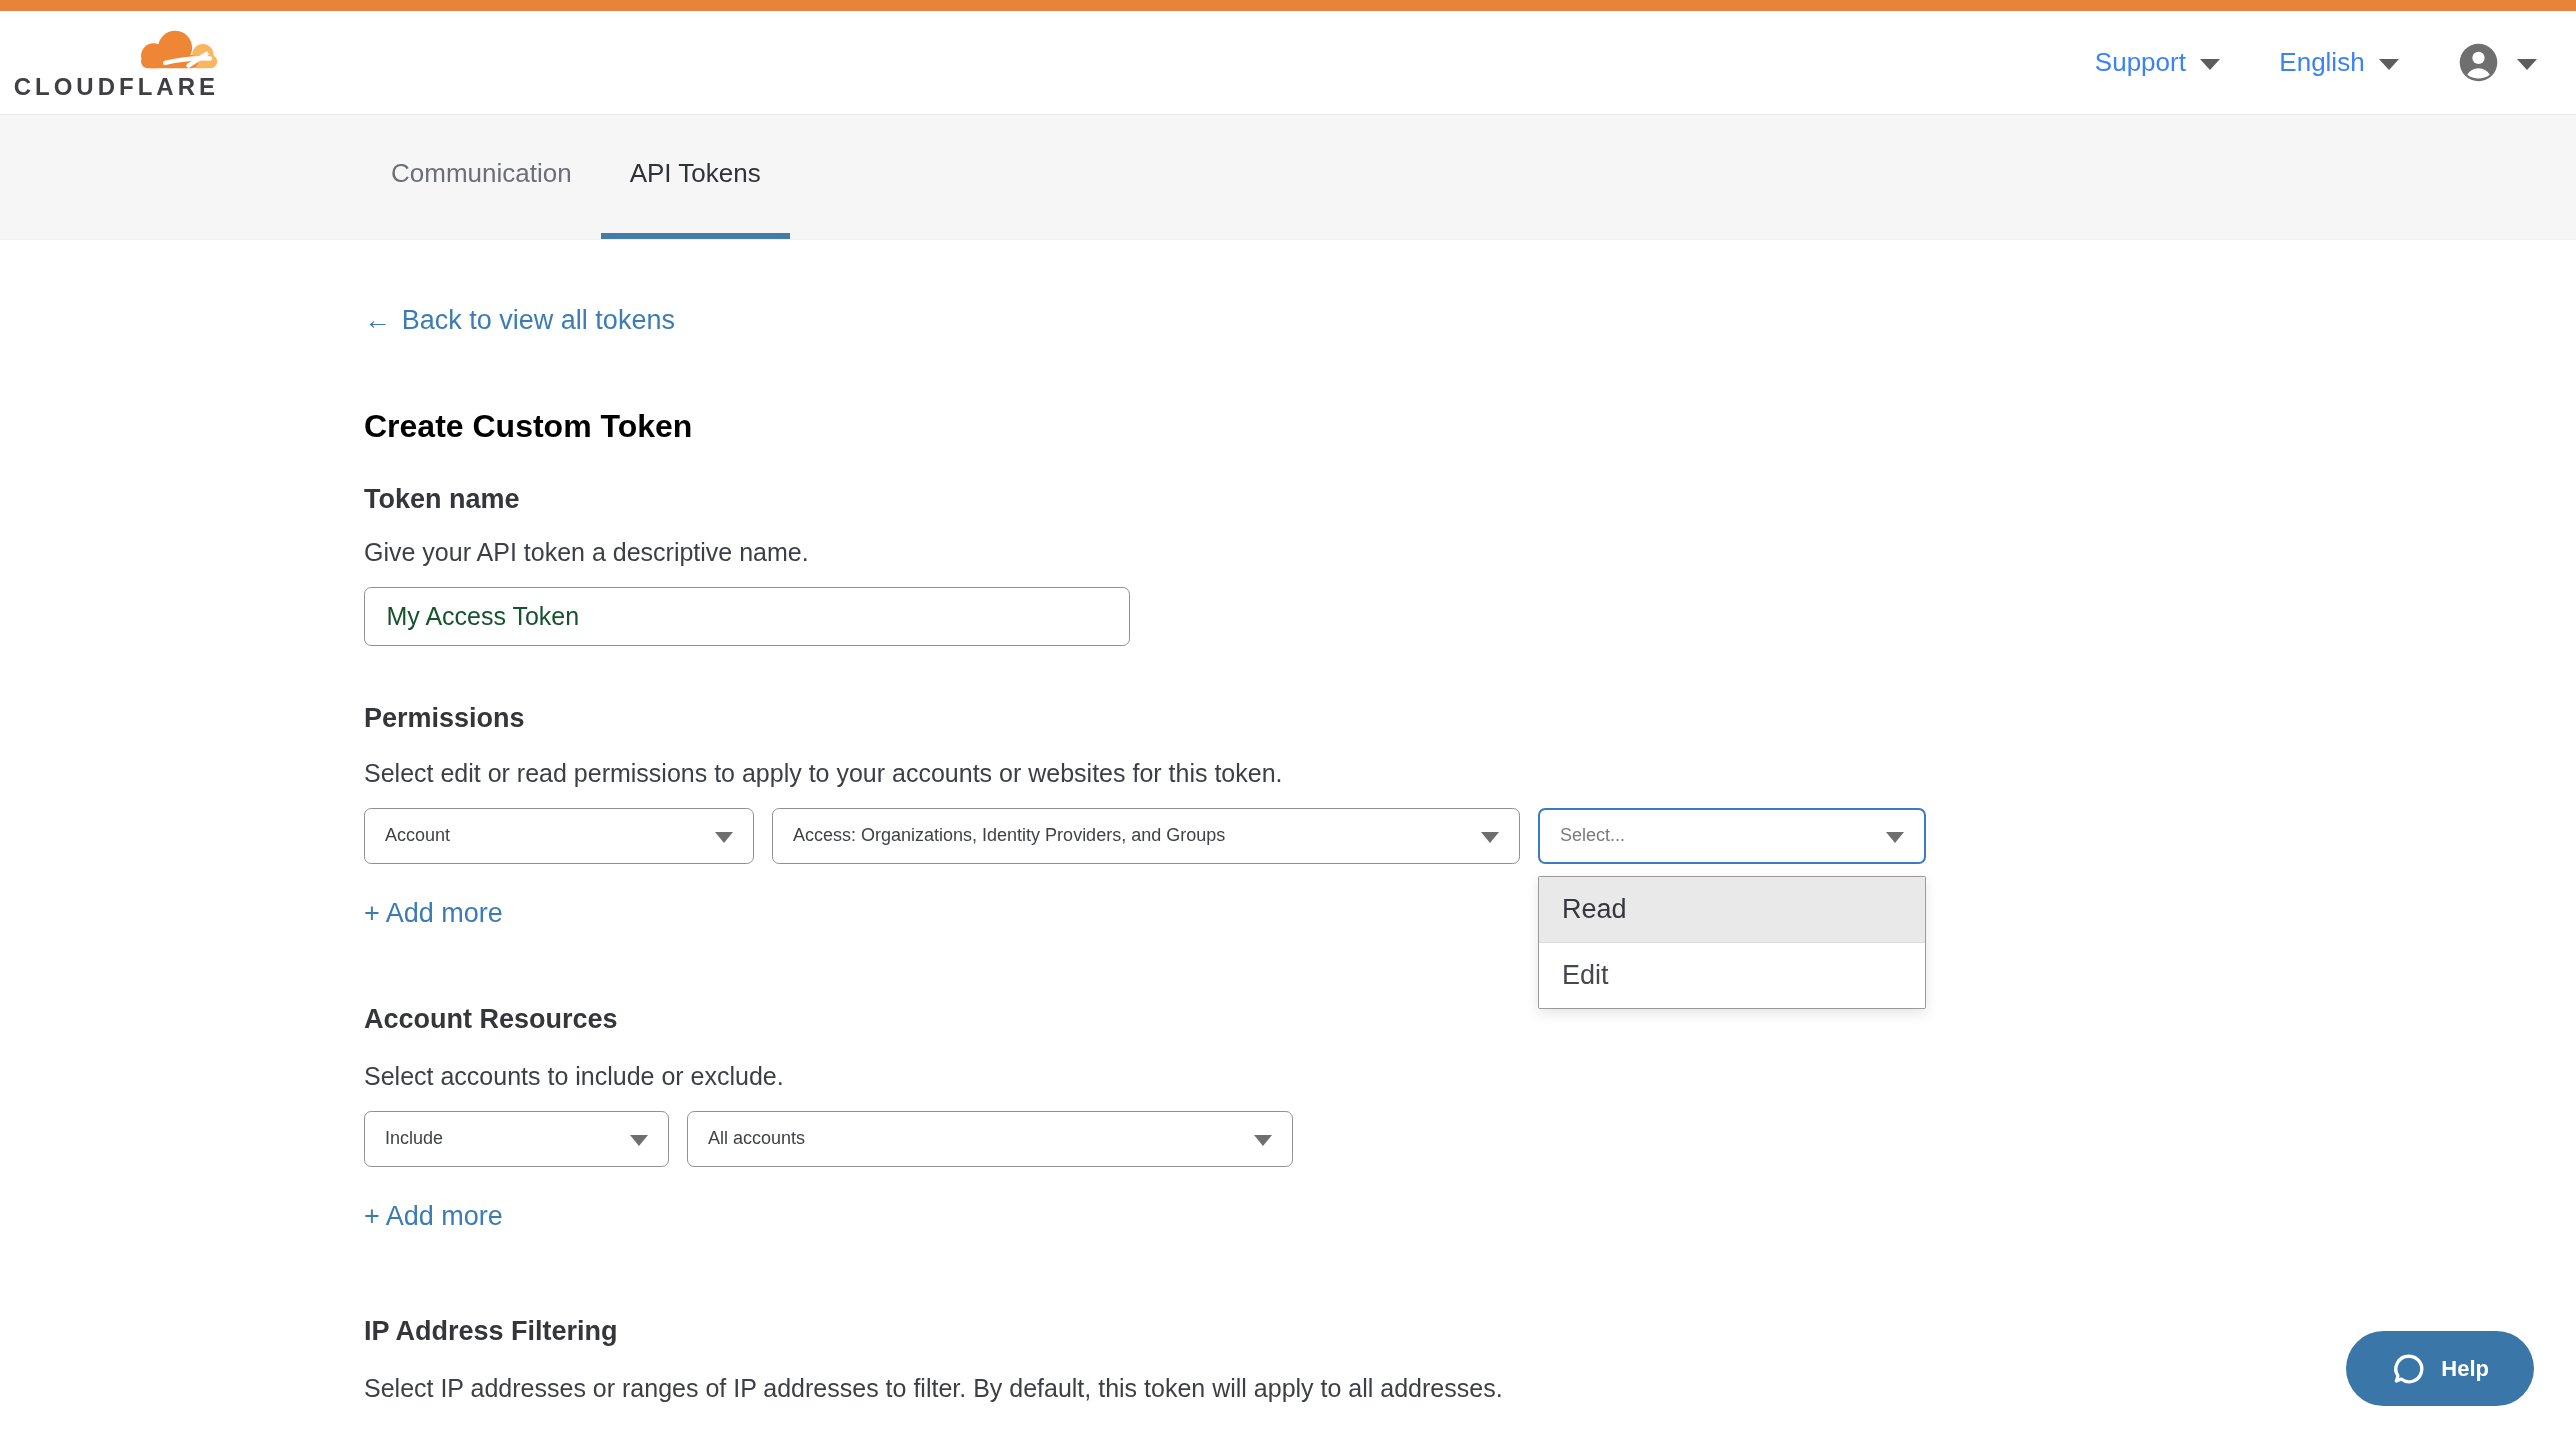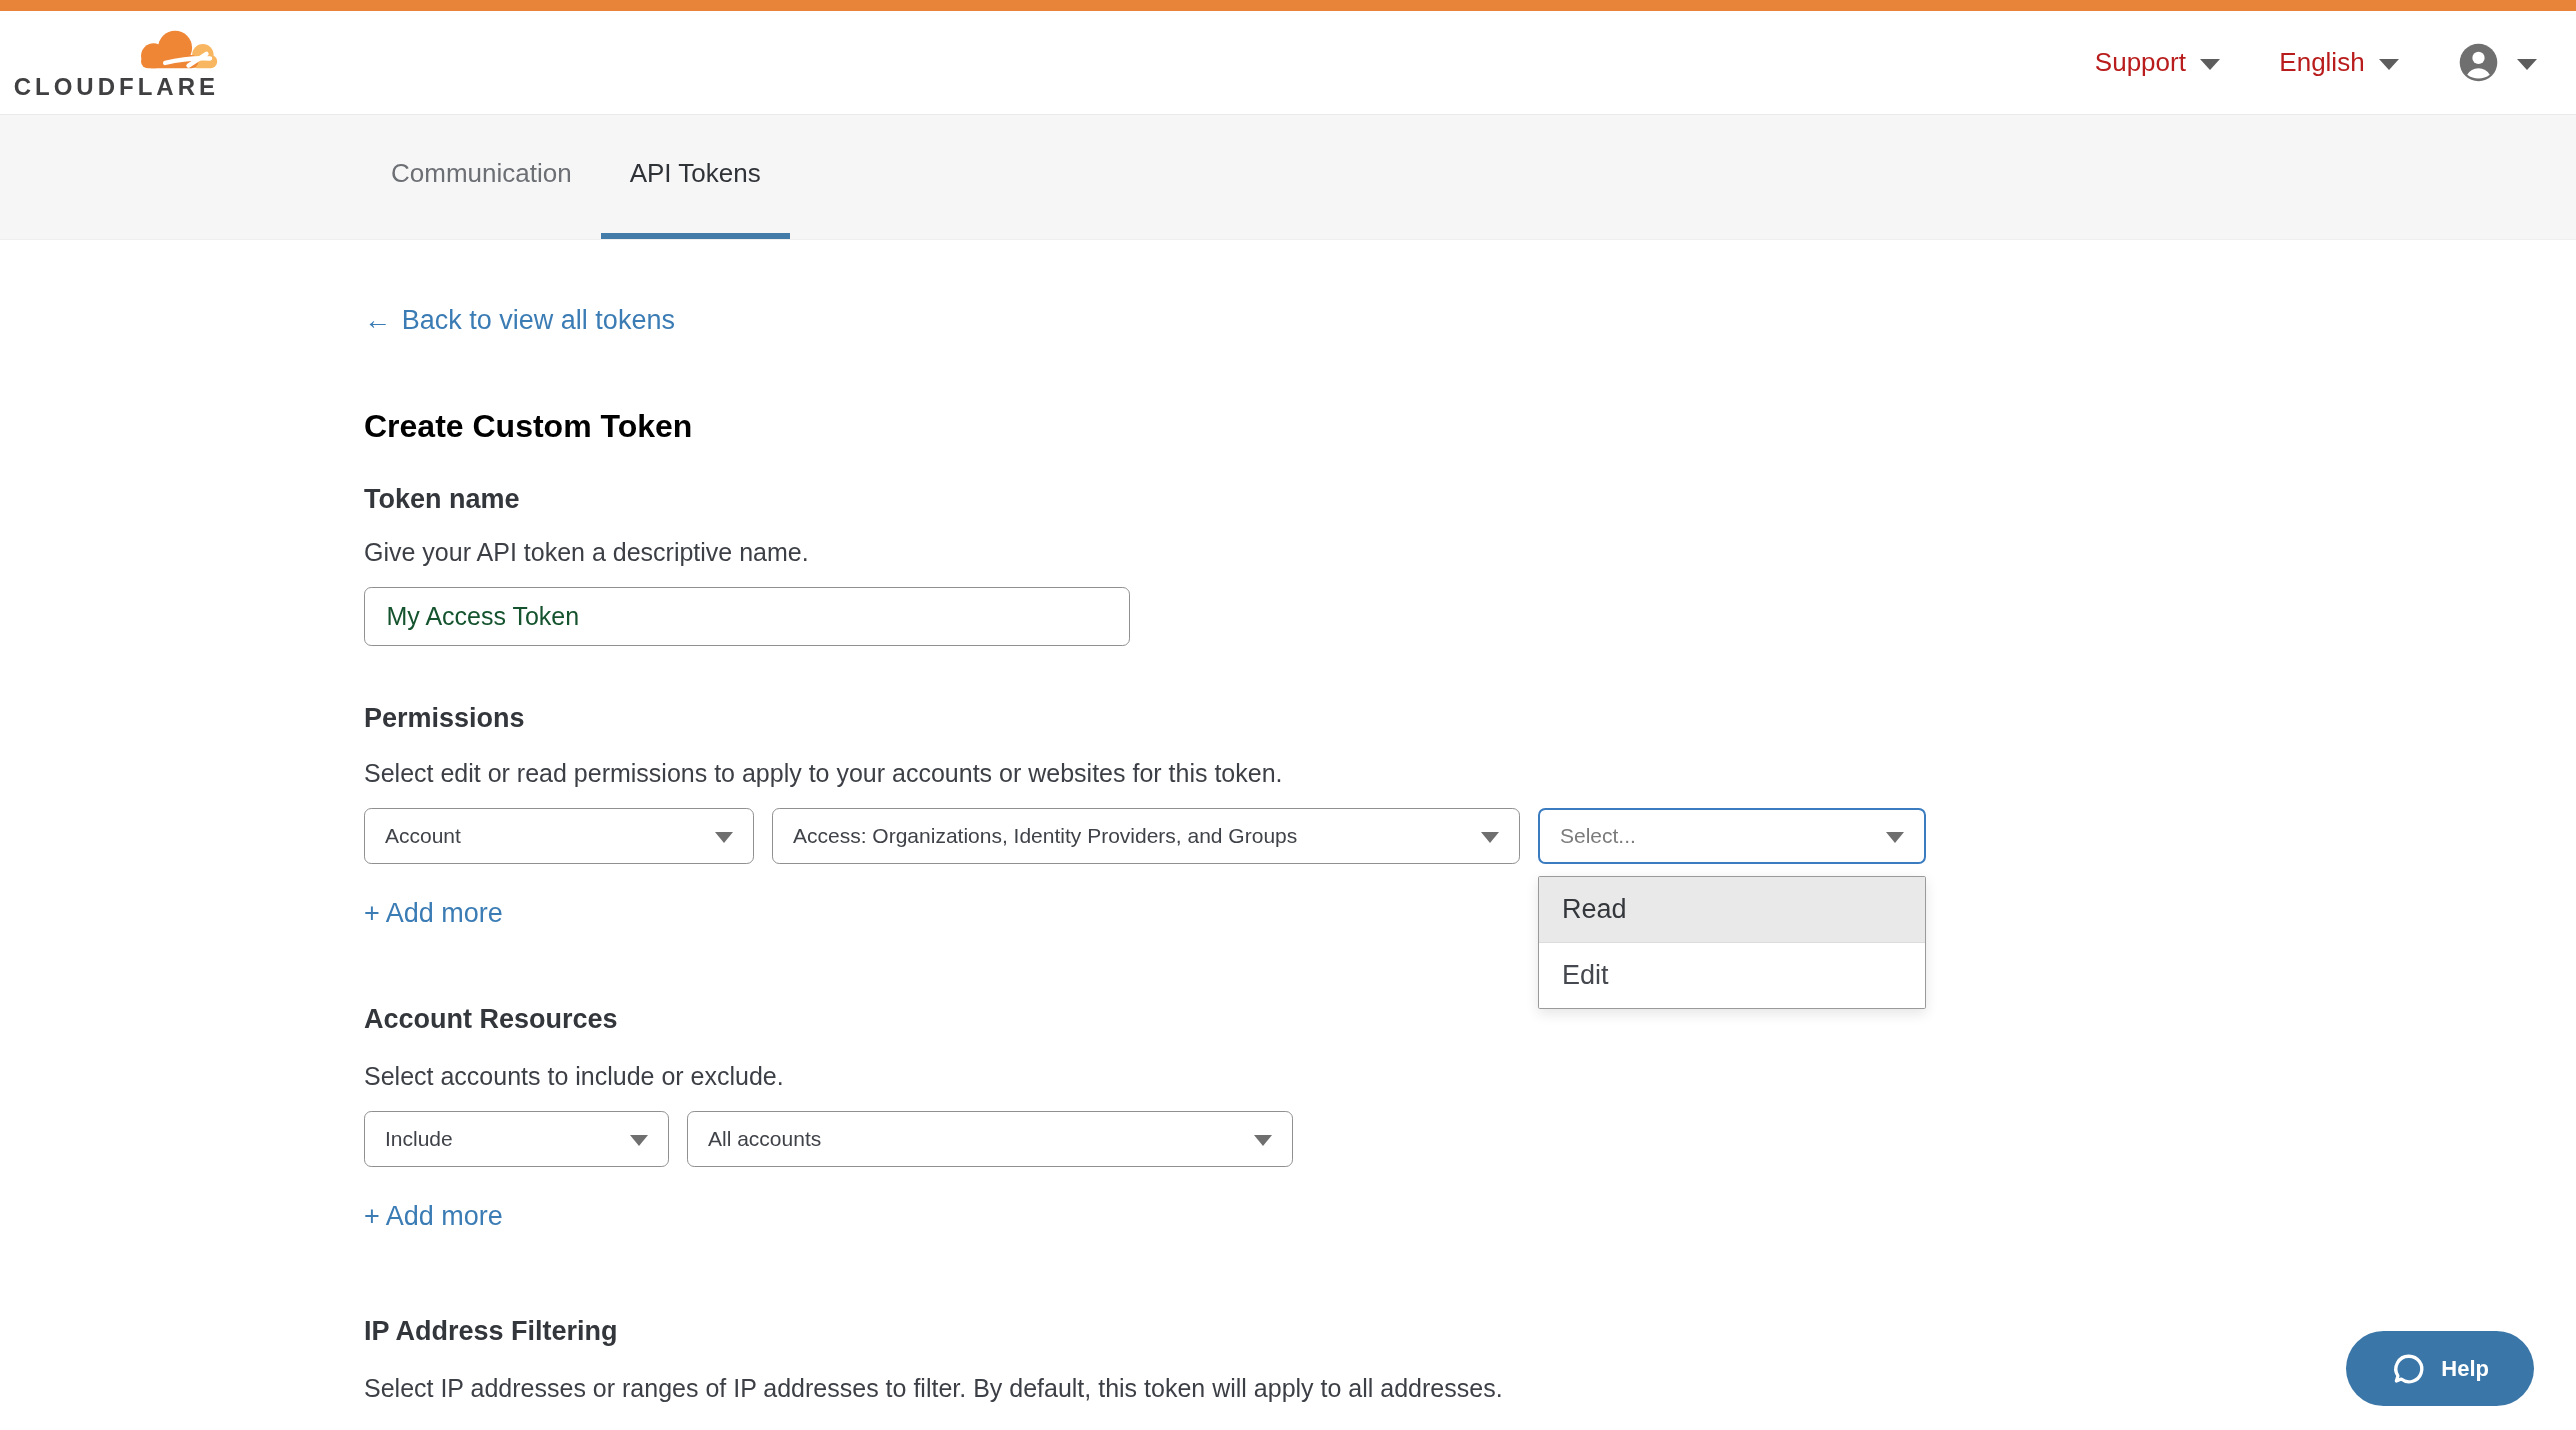--- a/index.html
+++ b/index.html
@@ -8,21 +8,21 @@
     font-family:"Liberation Sans", sans-serif;color:#383b41;
   }
   
   .top-bar{height:10.8px;background:#e8833a;width:100%;}
   
   .header{height:103px;background:#fff;display:flex;align-items:center;
           justify-content:space-between;padding:0 39px 0 29px;box-sizing:border-box;}
   .logo{display:flex;flex-direction:column;align-items:flex-end;width:190px;cursor:pointer;}
   .logo-text{font-size:24px;font-weight:700;letter-spacing:4px;color:#404042;line-height:1;margin-top:1.8px;}
   .header-nav{display:flex;align-items:center;gap:59px;}
-  .nav-item{display:flex;align-items:center;gap:14.4px;font-size:26px;color:#b91c1c;cursor:pointer;}
+  .nav-item{display:flex;align-items:center;gap:14.4px;font-size:26px;color:#3b82f6;cursor:pointer;}
   .chev{width:0;height:0;border-left:10px solid transparent;border-right:10px solid transparent;
         border-top:11.7px solid #5d5d5d;margin-top:3.6px;}
   .avatar-wrap{display:flex;align-items:center;gap:18px;cursor:pointer;}
   
   .tab-bar{height:126px;background:#f6f6f7;border-top:0.9px solid #ebebeb;border-bottom:0.9px solid #efefef;
            display:flex;align-items:stretch;padding-left:362px;box-sizing:border-box;text-align:right;}
   .tab{display:flex;align-items:center;padding:0 29px;font-size:26px;color:#6c6f74;
        border-bottom:6.3px solid transparent;box-sizing:border-box;cursor:pointer;}
   .tab.active{color:#2f3237;border-bottom-color:#437ca8;}
   
@@ -35,21 +35,21 @@
   .tn-head{margin-top:39px;}
   .tn-desc{margin-top:23px;}
   .text-input{margin-top:20px;width:766px;height:59px;box-sizing:border-box;border:1.8px solid #909090;
               border-radius:7.2px;padding:0 21.5px;font-size:25px;color:#14532d;outline:none;
               font-family:"Liberation Sans", sans-serif;background:#fff;display:block;}
   .perm-head{margin-top:57px;}
   .perm-desc{margin-top:25px;}
   .select-row{margin-top:20px;display:flex;gap:18px;align-items:flex-start;position:relative;}
   .select{height:56px;box-sizing:border-box;border:1.8px solid #909090;border-radius:7.2px;background:#fff;
           display:flex;align-items:center;justify-content:space-between;padding:0 20px;
-          font-size:21px;color:#3f4248;cursor:pointer;}
+          font-size:18px;color:#3f4248;cursor:pointer;}
   .select .chev{border-left-width:9px;border-right-width:9px;border-top:11.7px solid #6f6f6f;}
   .select.placeholder{color:#7b7b7b;}
   .select.focused{border:2.7px solid #3b7cc0;}
   .w-scope{width:390px;}
   .w-resource{width:748px;}
   .w-level{width:388px;}
   .w-mode{width:305px;}
   .w-accounts{width:606px;}
   .select-wrap{position:relative;}
   .menu{position:absolute;top:68px;left:0;width:388px;box-sizing:border-box;background:#fff;

